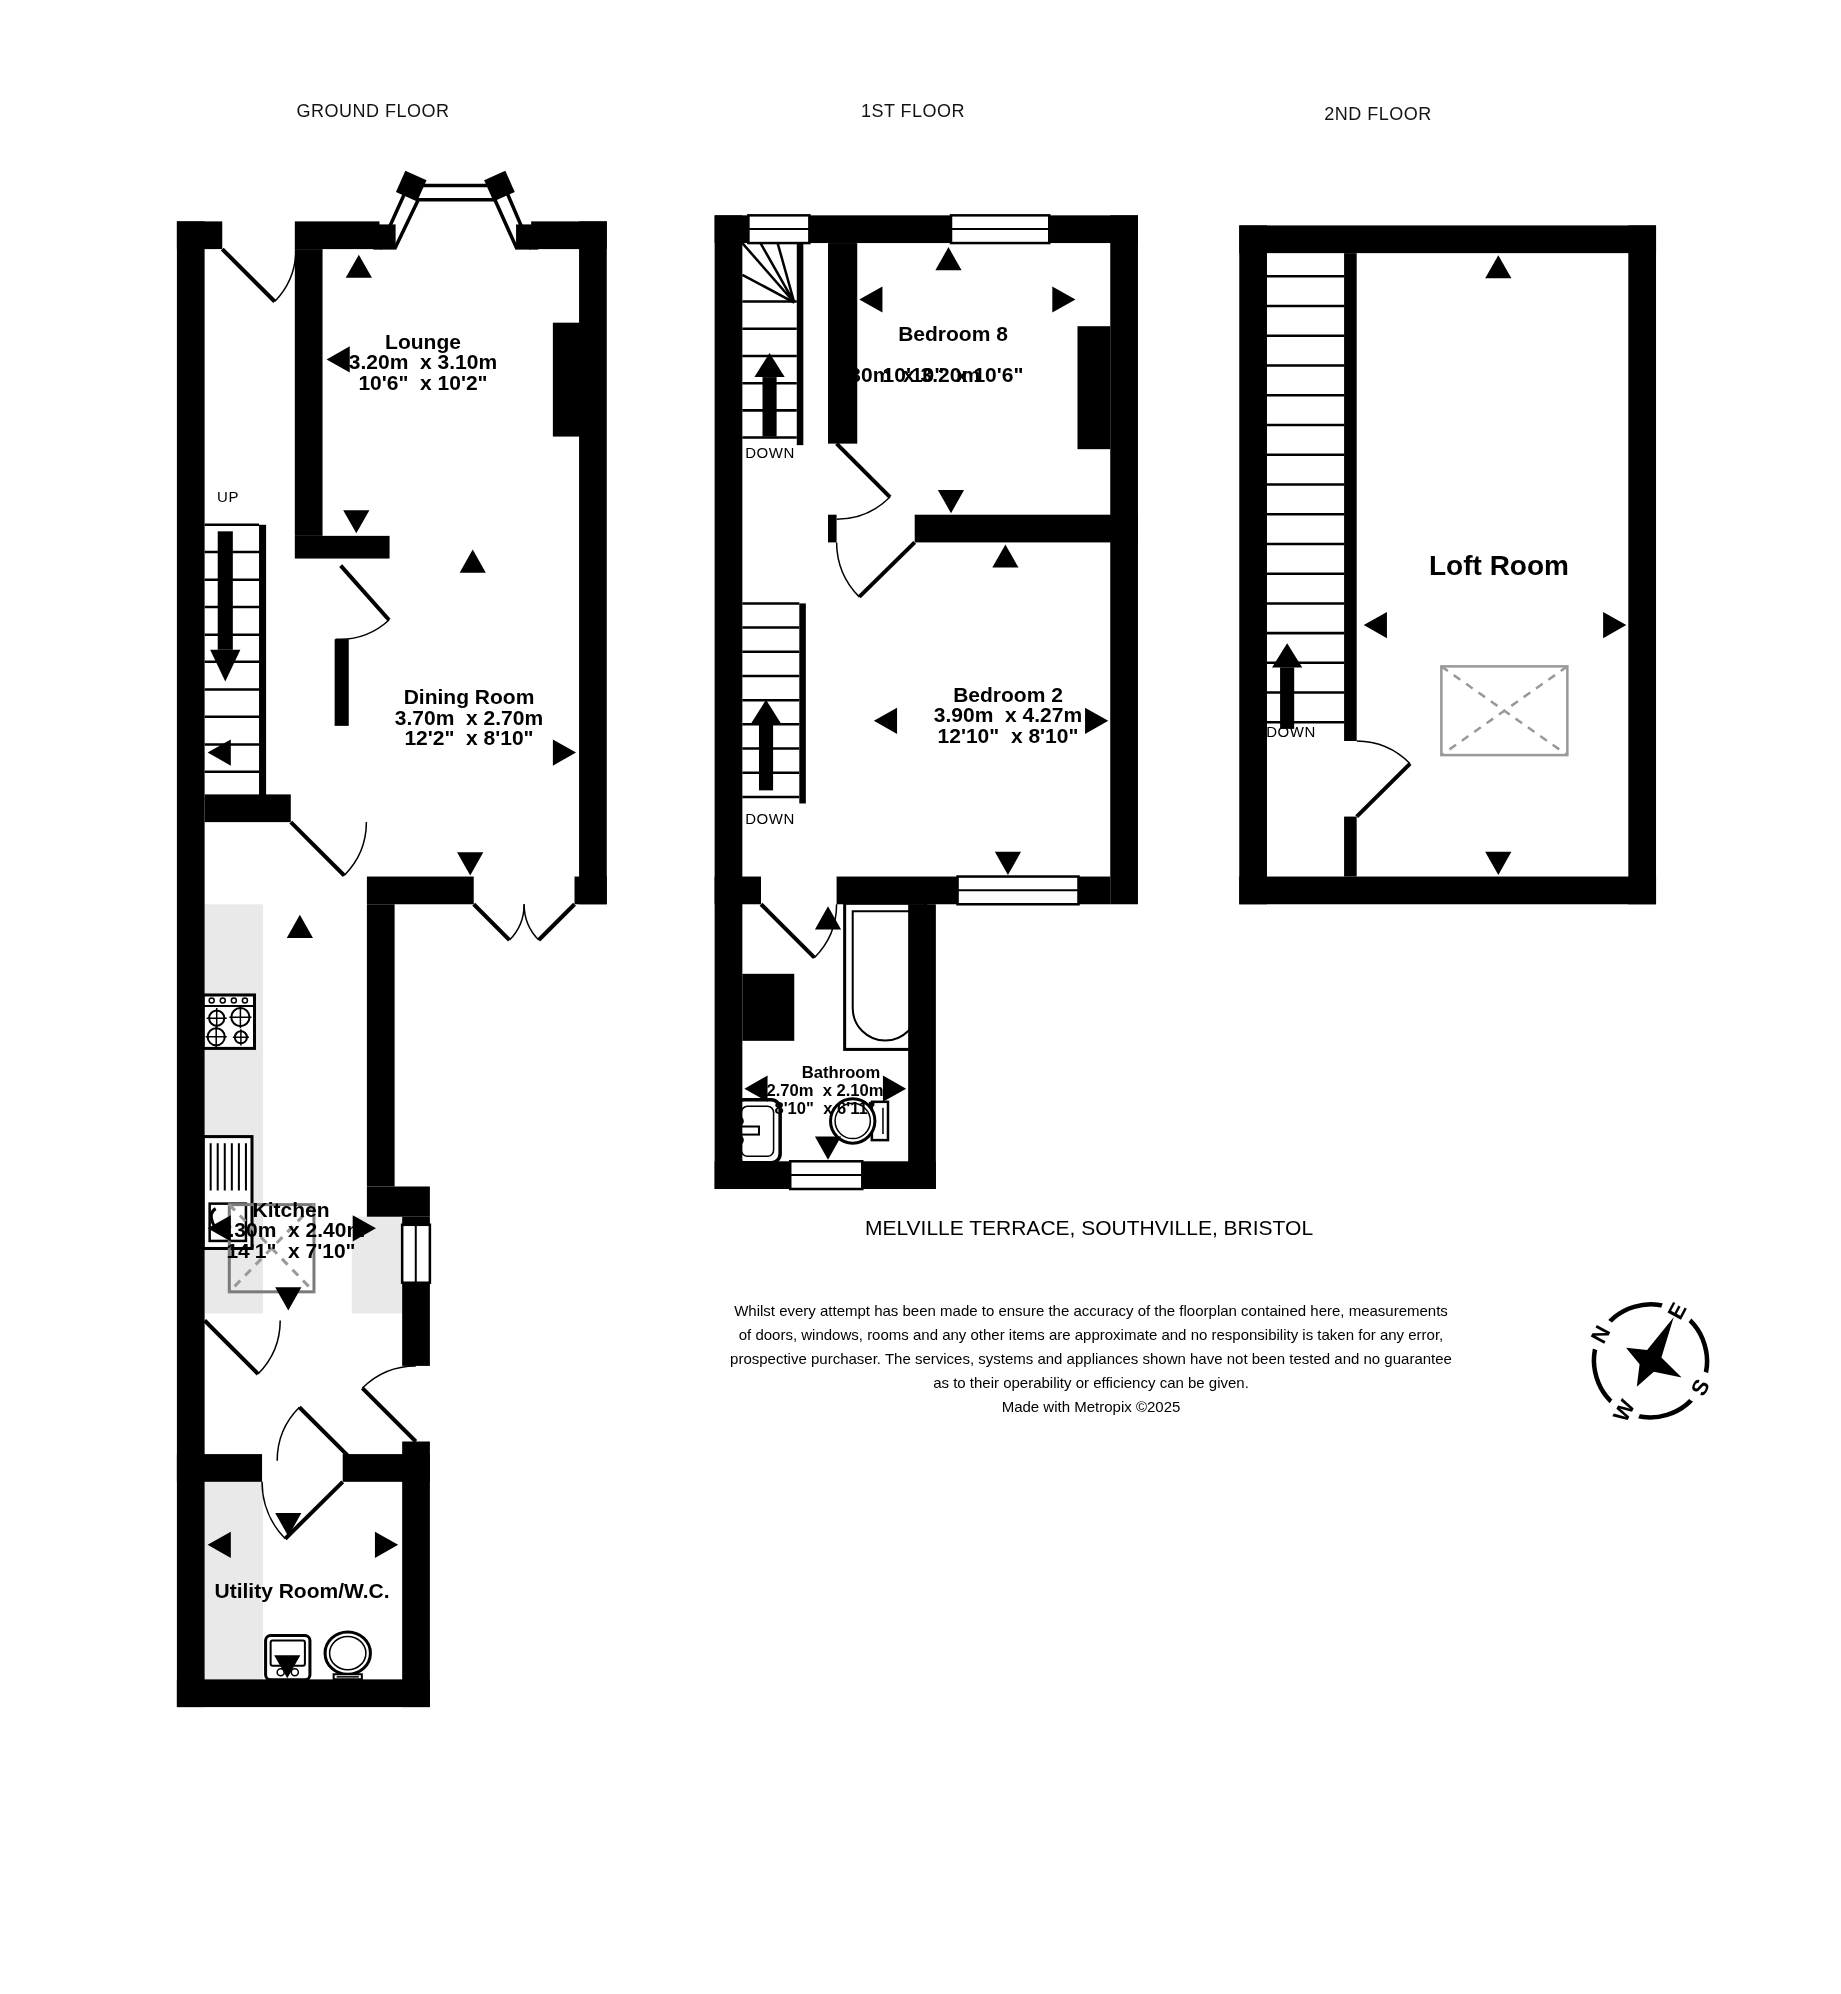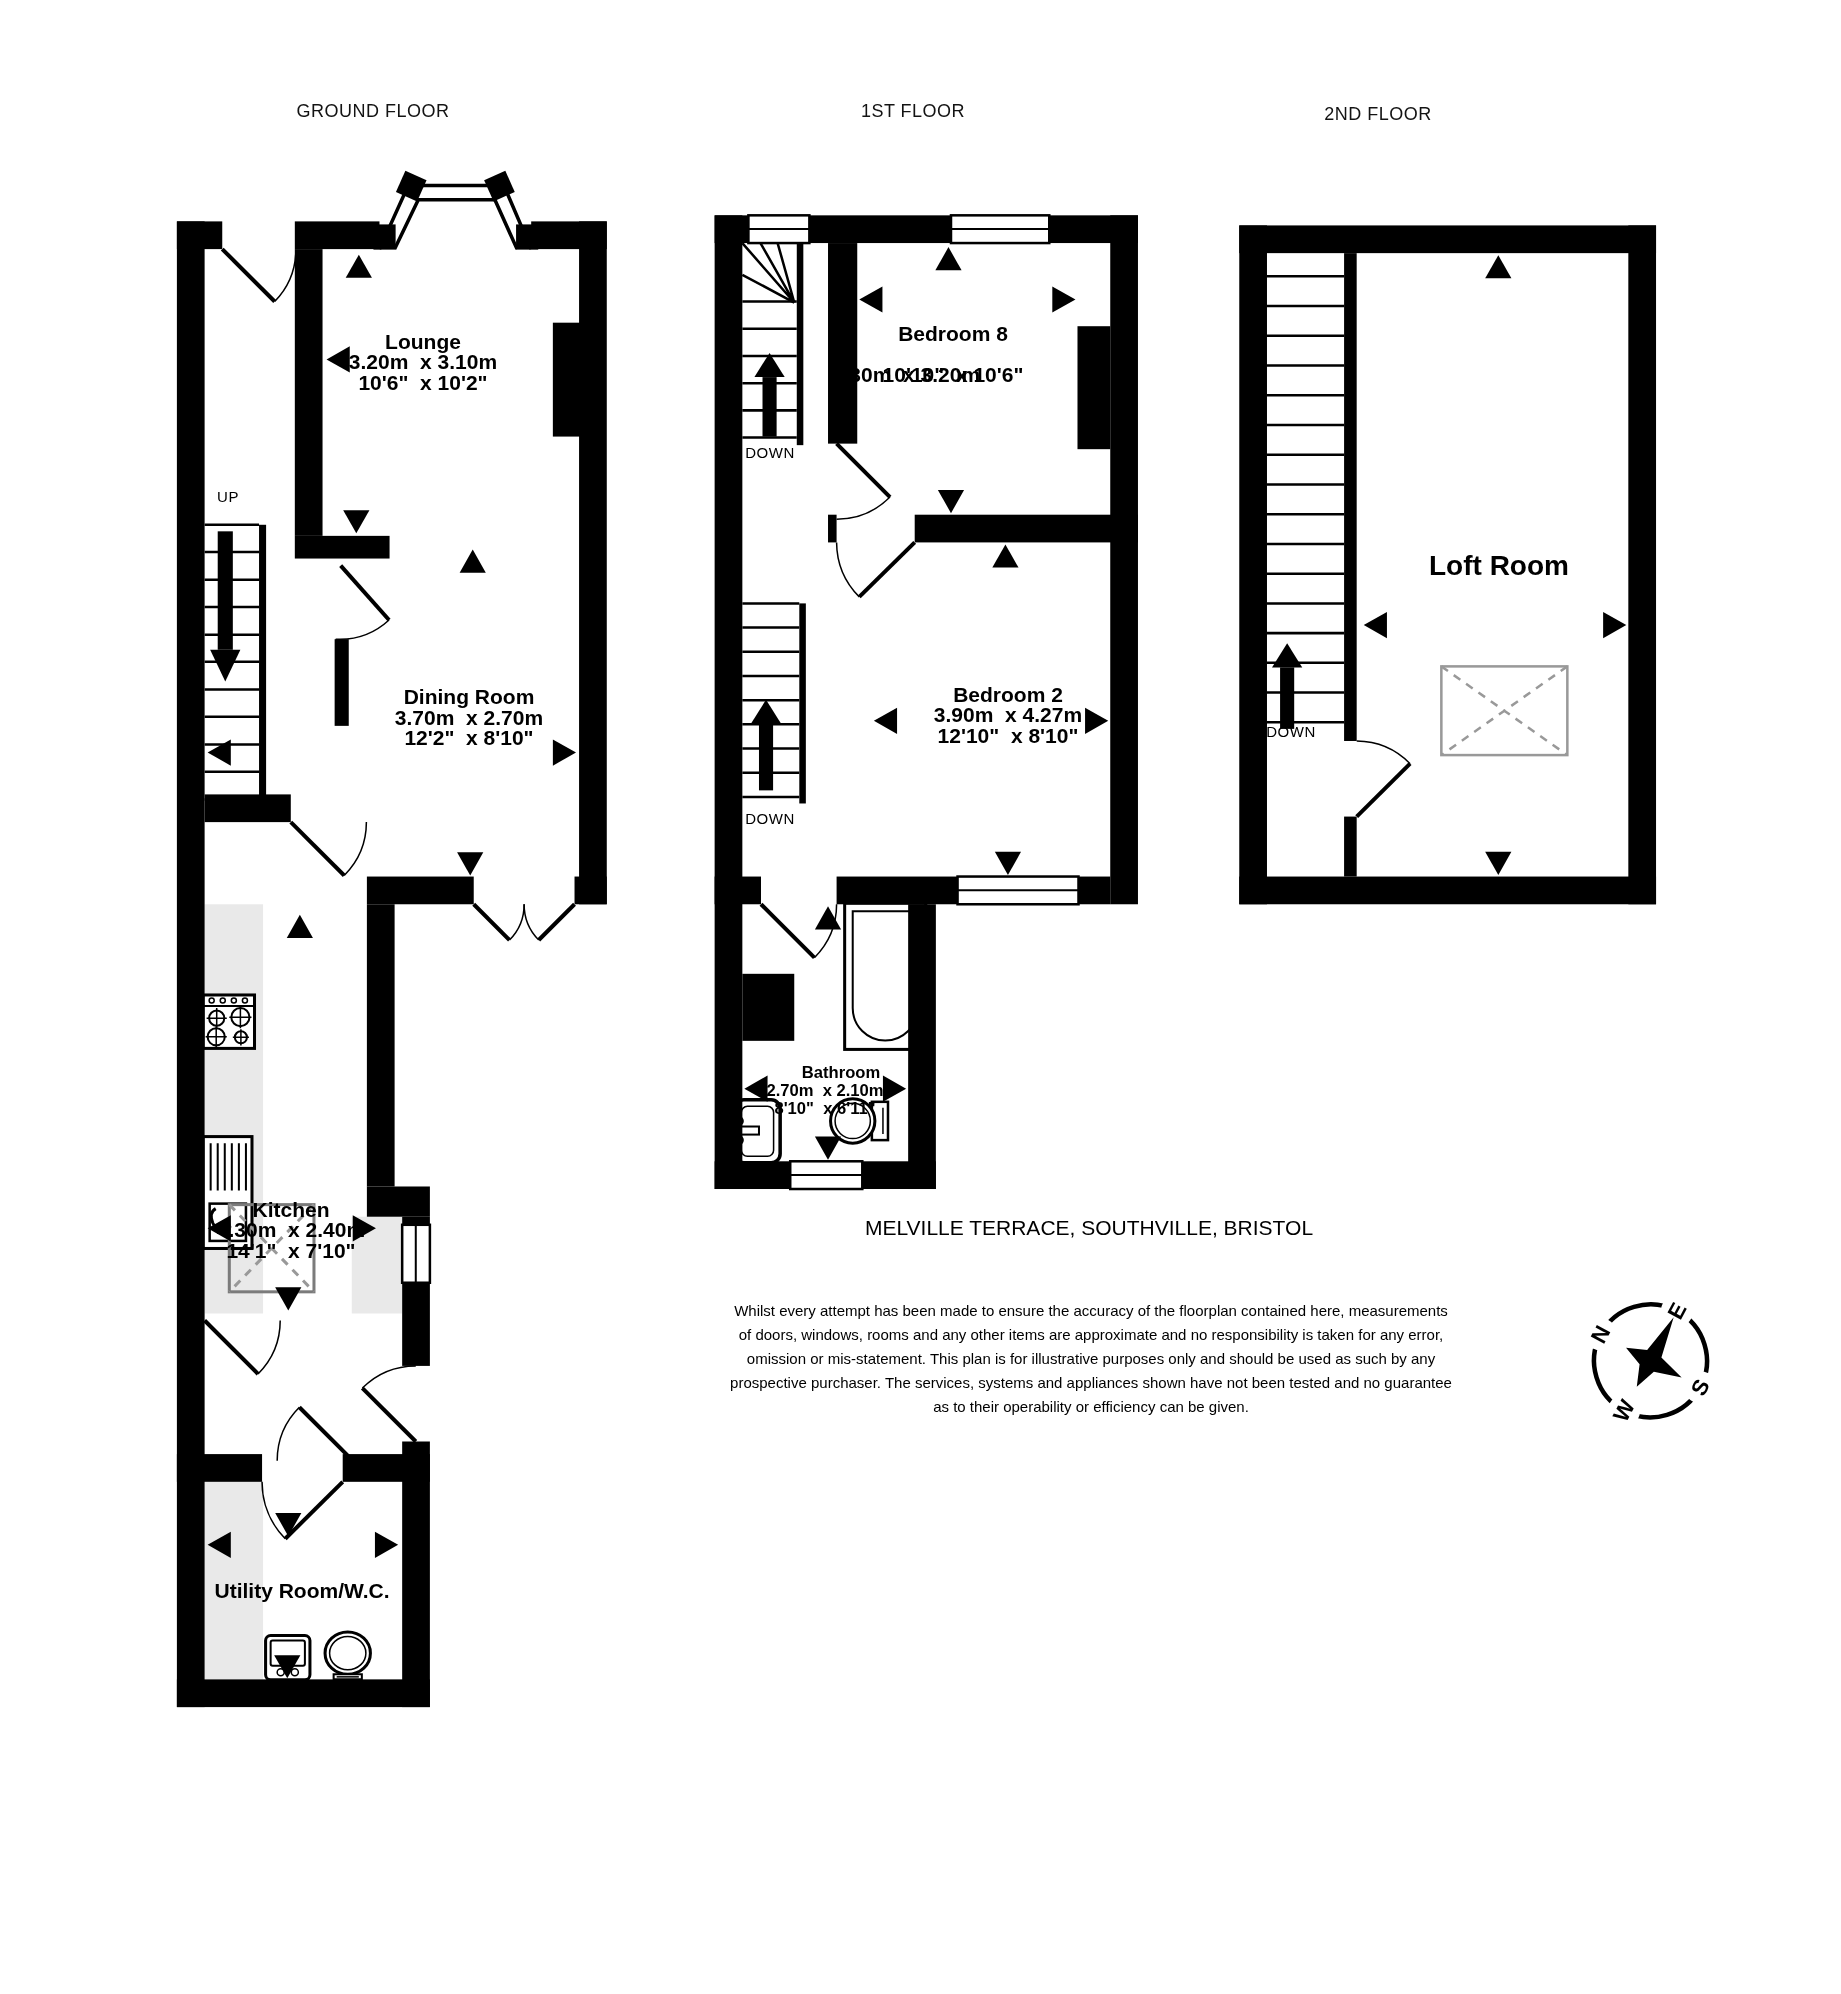--- a/index.html
+++ b/index.html
@@ -308,19 +308,19 @@
   <div class="t st" style="left:228px;top:496px;">UP</div>
   <div class="t st" style="left:770px;top:452px;">DOWN</div>
   <div class="t st" style="left:770px;top:818px;">DOWN</div>
   <div class="t st" style="left:1291px;top:731px;">DOWN</div>
 
   <div class="t addr" style="left:1089px;top:1228px;">MELVILLE TERRACE, SOUTHVILLE, BRISTOL</div>
 
   <div class="disc">
     <div>Whilst every attempt has been made to ensure the accuracy of the floorplan contained here, measurements</div>
     <div>of doors, windows, rooms and any other items are approximate and no responsibility is taken for any error,</div>
-    <div>omission or mis-statement. This plan is for illustrative purposes only and should be used as such by any</div>
     <div>prospective purchaser. The services, systems and appliances shown have not been tested and no guarantee</div>
     <div>as to their operability or efficiency can be given.</div>
+    <div>Made with Metropix ©2025</div>
   </div>
 
 </div>
 
 
 </body></html>

